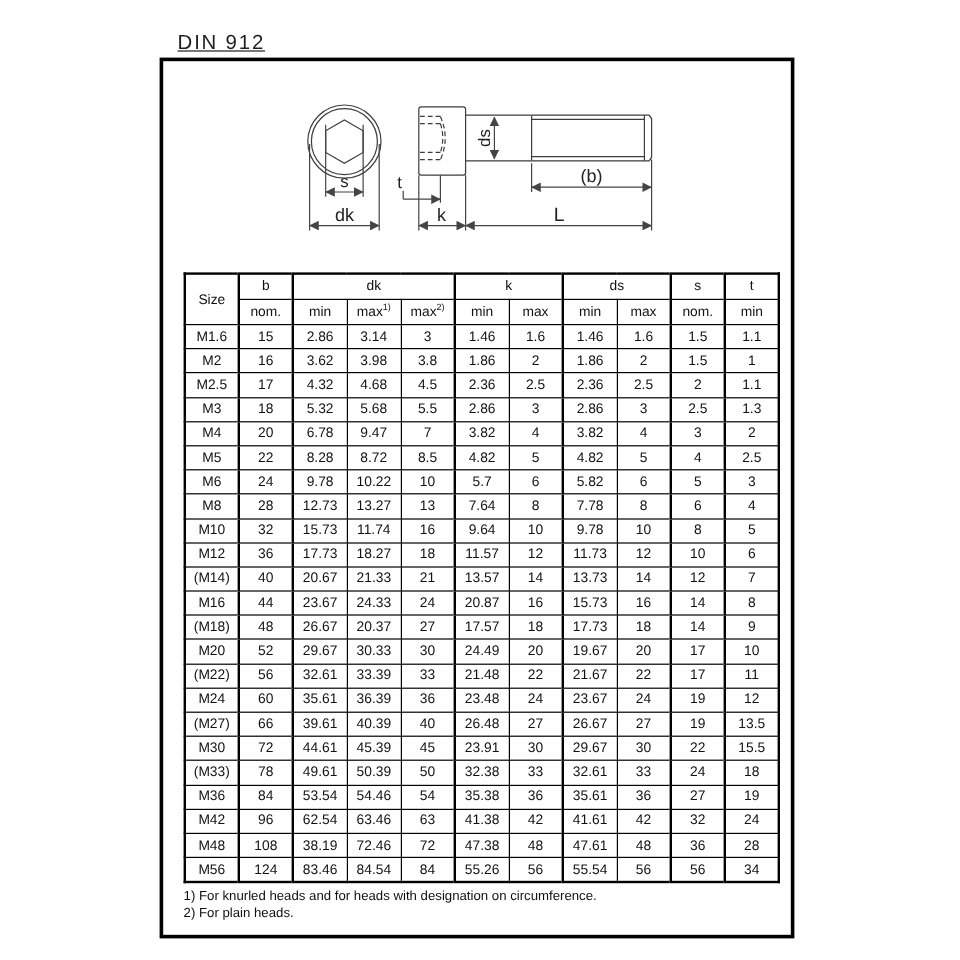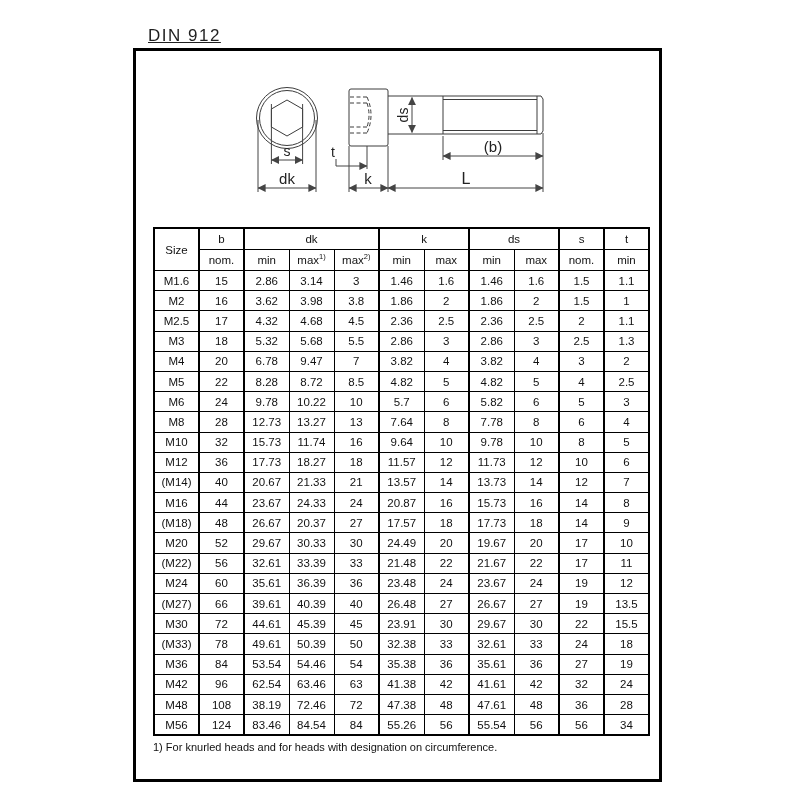--- a/index.html
+++ b/index.html
@@ -431,16 +431,17 @@
             <td class="gb">55.54</td>
             <td>56</td>
             <td class="gb">56</td>
             <td class="gb">34</td>
           </tr>
         </tbody>
     </table>
 
     <div class="footnotes">
       <div>1) For knurled heads and for heads with designation on circumference.</div>
+      <div>2) For plain heads.</div>
     </div>
 
   </div>
 </div>
 
 </body></html>

